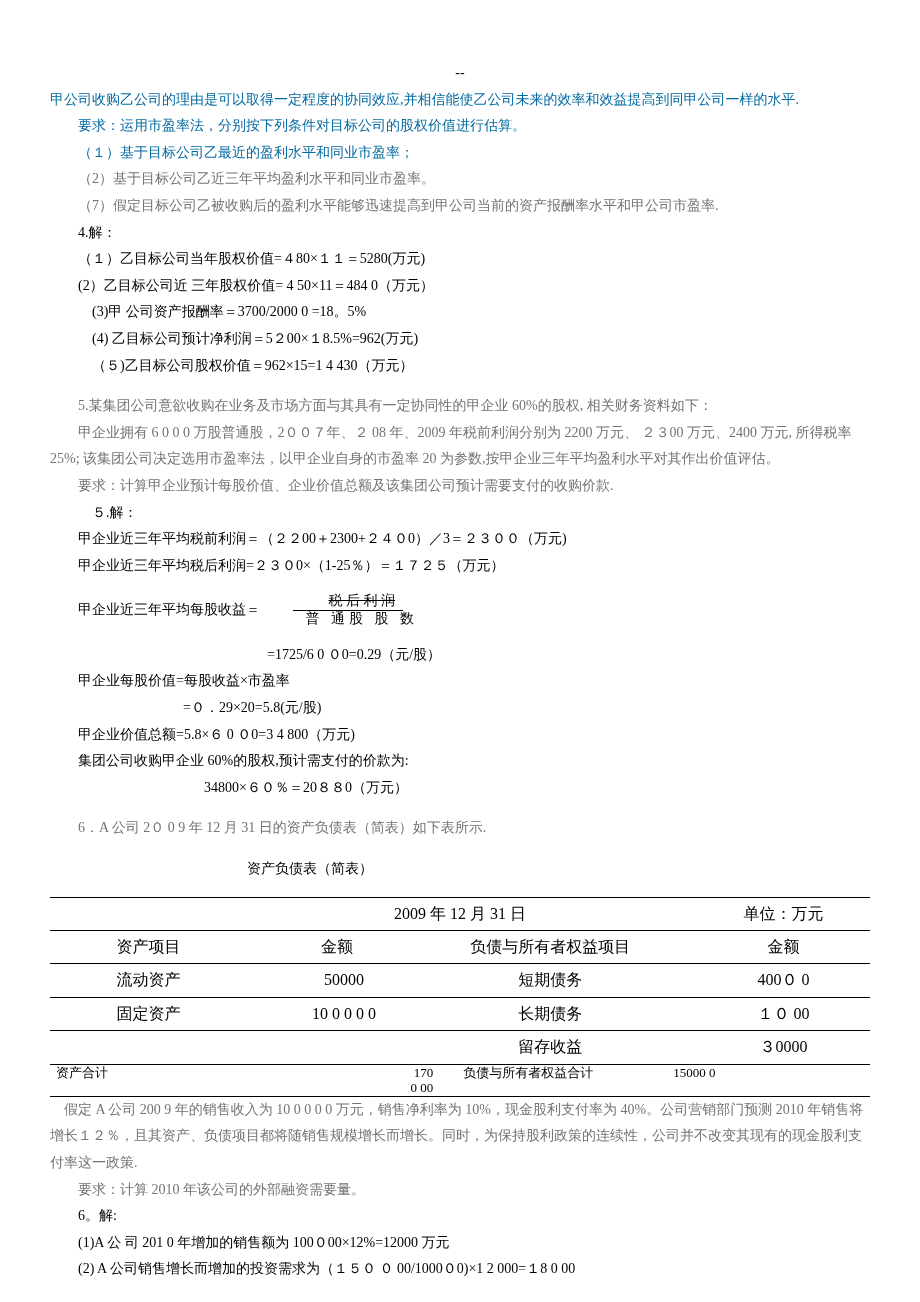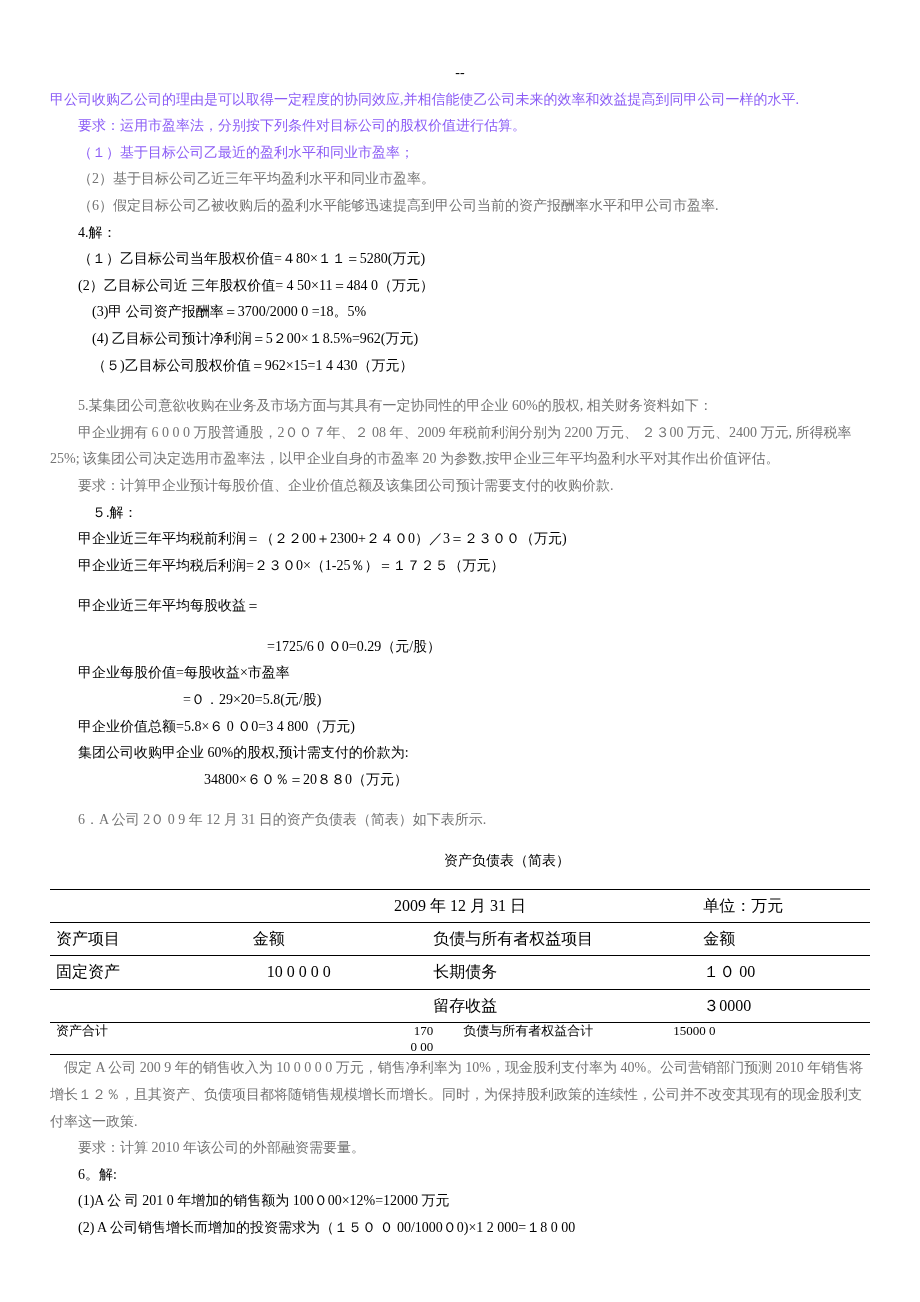--- a/index.html
+++ b/index.html
@@ -16,21 +16,21 @@
       text-align: center;
       font-size: 14px;
     }
     .par {
       text-indent: 2em;
       margin: 0;
     }
     .no-indent { text-indent: 0; margin: 0; }
     .indent-2 { text-indent: 3em; margin: 0; }
     .red { color: #737373; }
-    .blue { color: #8b5cf6; }
+    .blue { color: #0369a1; }
     .bold { font-weight: normal; }
     .gap { height: 14px; }
     .frac-line {
       display: inline-flex;
       flex-direction: column;
       align-items: center;
       vertical-align: middle;
       margin-left: 6px;
       line-height: 1.2;
     }
@@ -43,53 +43,58 @@
     table {
       border-collapse: collapse;
       width: 100%;
       font-size: 16px;
     }
     td {
       border-top: 1px solid #000;
       border-bottom: 1px solid #000;
       padding: 1px 6px;
       vertical-align: top;
+      text-align: center;
     }
     .no-tb td { border-top: none; }
-    .tbl-title { text-align: right; }
+    .tbl-title { text-align: center; }
     .date-cell { text-align: center; }
   </style>
 </head>
 <body>
 
 <div class="header-dash">--</div>
 
 <p class="no-indent blue">甲公司收购乙公司的理由是可以取得一定程度的协同效应,并相信能使乙公司未来的效率和效益提高到同甲公司一样的水平.</p>
 <p class="par blue">要求：运用市盈率法，分别按下列条件对目标公司的股权价值进行估算。</p>
 <p class="par blue">（１）基于目标公司乙最近的盈利水平和同业市盈率；</p>
 <p class="par red">（2）基于目标公司乙近三年平均盈利水平和同业市盈率。</p>
-<p class="par red">（6）假定目标公司乙被收购后的盈利水平能够迅速提高到甲公司当前的资产报酬率水平和甲公司市盈率.</p>
+<p class="par red">（7）假定目标公司乙被收购后的盈利水平能够迅速提高到甲公司当前的资产报酬率水平和甲公司市盈率.</p>
 <p class="par bold">4.解：</p>
 <p class="par">（１）乙目标公司当年股权价值=４80×１１＝5280(万元)</p>
 <p class="par"> (2）乙目标公司近 三年股权价值= 4 50×11＝484 0（万元）</p>
 <p class="indent-2"> (3)甲 公司资产报酬率＝3700/2000 0 =18。5%</p>
 <p class="indent-2"> (4) 乙目标公司预计净利润＝5２00×１8.5%=962(万元)</p>
 <p class="indent-2">（５)乙目标公司股权价值＝962×15=1 4 430（万元）</p>
 
 <div class="gap"></div>
 <p class="par red">5.某集团公司意欲收购在业务及市场方面与其具有一定协同性的甲企业 60%的股权, 相关财务资料如下：</p>
 <p class="no-indent red" style="text-indent:2em">甲企业拥有 6 0 0 0 万股普通股，2００７年、２ 08 年、2009 年税前利润分别为 2200 万元、 ２３00 万元、2400 万元, 所得税率 25%; 该集团公司决定选用市盈率法，以甲企业自身的市盈率 20 为参数,按甲企业三年平均盈利水平对其作出价值评估。</p>
 <p class="par red">要求：计算甲企业预计每股价值、企业价值总额及该集团公司预计需要支付的收购价款.</p>
 <p class="indent-2 bold">５.解：</p>
 <p class="par">甲企业近三年平均税前利润＝（２２00＋2300+２４０0）／3＝２３００（万元)</p>
 <p class="par">甲企业近三年平均税后利润=２３０0×（1-25％）＝１７２５（万元）</p>
 
 <div class="gap"></div>
 <p class="par">
   <span>甲企业近三年平均每股收益＝</span>
+  <span class="frac-line">
+    <span class="frac-top">税 后 利 润</span>
+    <span class="frac-bot">普 通股 股 数</span>
+  </span>
 </p>
 <div class="gap"></div>
 
 <p class="no-indent" style="padding-left:15.5em">=1725/6 0 ０0=0.29（元/股）</p>
 <p class="par">甲企业每股价值=每股收益×市盈率</p>
 <p class="no-indent" style="padding-left:9.5em">=０．29×20=5.8(元/股)</p>
 <p class="par">甲企业价值总额=5.8×６ 0 ０0=3 4 800（万元)</p>
 <p class="par">集团公司收购甲企业 60%的股权,预计需支付的价款为:</p>
 <p class="no-indent" style="padding-left:11em">34800×６０％＝20８８0（万元）</p>
 
@@ -102,20 +107,26 @@
       <tr>
     <td style="width:24%"></td>
     <td class="date-cell" colspan="2">2009 年 12 月 31 日</td>
     <td style="width:24%;padding-left:30px">单位：万元</td>
   </tr>
   <tr>
     <td>资产项目</td>
     <td style="width:22%">金额</td>
     <td>负债与所有者权益项目</td>
     <td style="padding-left:30px">金额</td>
+  </tr>
+  <tr class="no-tb">
+    <td>流动资产</td>
+    <td style="padding-left:20px">50000</td>
+    <td>短期债务</td>
+    <td style="padding-left:30px">400０ 0</td>
   </tr>
   <tr class="no-tb">
     <td>固定资产</td>
     <td style="padding-left:20px">10 0 0 0 0</td>
     <td>长期债务</td>
     <td style="padding-left:30px">１０ 00</td>
   </tr>
   <tr>
     <td></td>
         <td></td>

